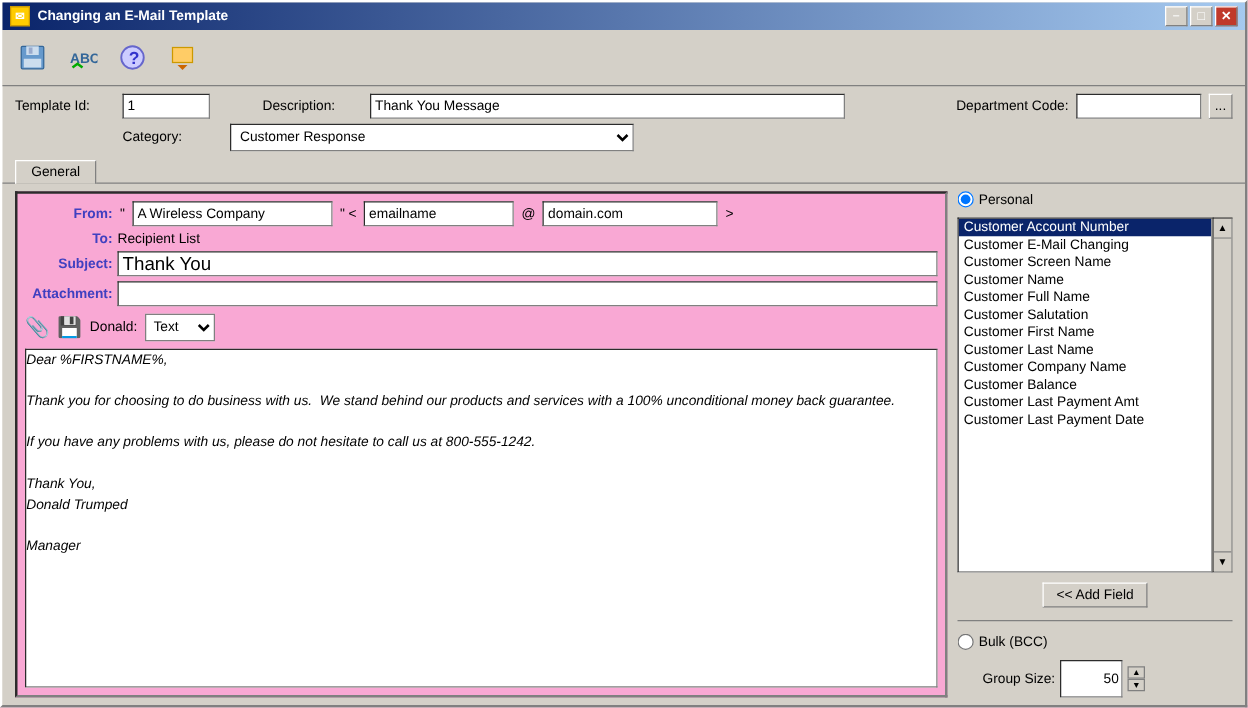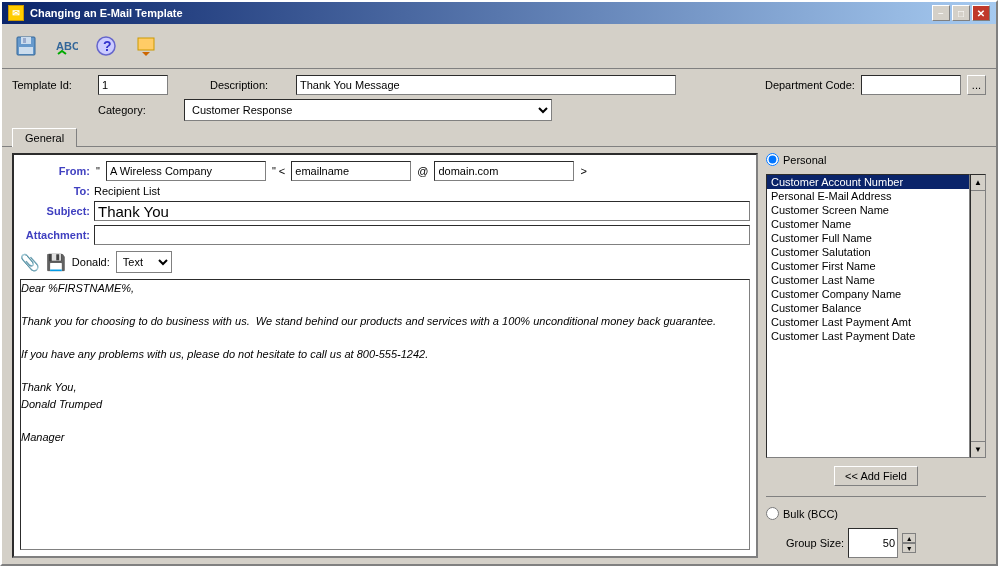--- a/index.html
+++ b/index.html
@@ -145,21 +145,21 @@
       display: flex;
       flex: 1;
       padding: 6px 10px;
       gap: 8px;
       border-top: 1px solid #808080;
       background: #d4d0c8;
     }
     .email-panel {
       flex: 1;
       border: 2px inset #808080;
-      background: #ffffff;
+      background: #f9a8d4;
       display: flex;
       flex-direction: column;
       padding: 6px;
       gap: 4px;
     }
     .field-row {
       display: flex;
       align-items: center;
       gap: 4px;
     }
@@ -400,21 +400,21 @@
       <span style="width:30px;"></span>
       <span class="form-label">Description:</span>
       <input class="form-input" type="text" value="Thank You Message" style="width: 380px;">
       <span style="flex:1;"></span>
       <span class="form-label">Department Code:</span>
       <input class="dept-input" type="text" value="" style="">
       <button class="browse-btn">...</button>
     </div>
     <div class="form-row">
       <span class="form-label" style="margin-left:86px;">Category:</span>
-      <select class="form-input" style="width:368px;">
+      <select class="form-input" style="width:323px;">
         <option>Customer Response</option>
         <option>General</option>
         <option>Marketing</option>
         <option>Support</option>
       </select>
     </div>
   </div>
 
   <div class="tab-strip">
     <div class="tab active">
@@ -479,21 +479,21 @@
     <div class="side-panel">
 
       <div class="radio-row">
         <input type="radio" name="recipient-type" checked="" style="">
         <span>Personal</span>
       </div>
 
       <div style="display:flex; flex-direction:row; flex:1; min-height:0;">
         <div class="listbox" style="flex:1;">
           <div class="listbox-item selected">Customer Account Number</div>
-          <div class="listbox-item">Personal E-Mail Address</div>
+          <div class="listbox-item">Customer E-Mail Changing</div>
           <div class="listbox-item">Customer Screen Name</div>
           <div class="listbox-item">Customer Name</div>
           <div class="listbox-item">Customer Full Name</div>
           <div class="listbox-item">Customer Salutation</div>
           <div class="listbox-item">Customer First Name</div>
           <div class="listbox-item">Customer Last Name</div>
           <div class="listbox-item">Customer Company Name</div>
           <div class="listbox-item">Customer Balance</div>
           <div class="listbox-item">Customer Last Payment Amt</div>
           <div class="listbox-item">Customer Last Payment Date</div>

